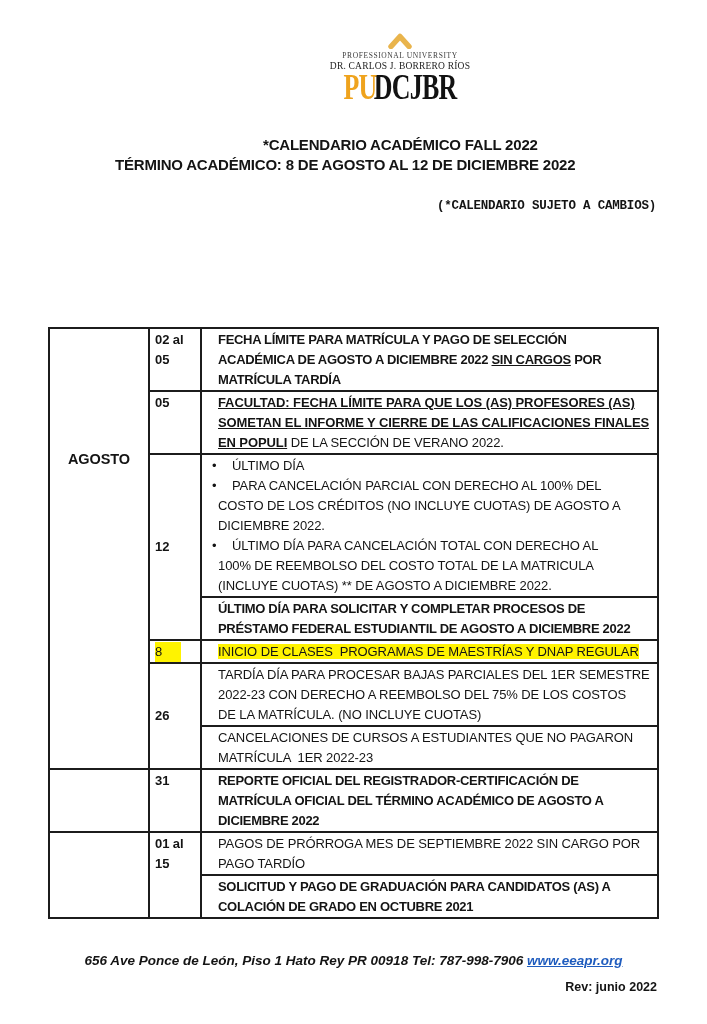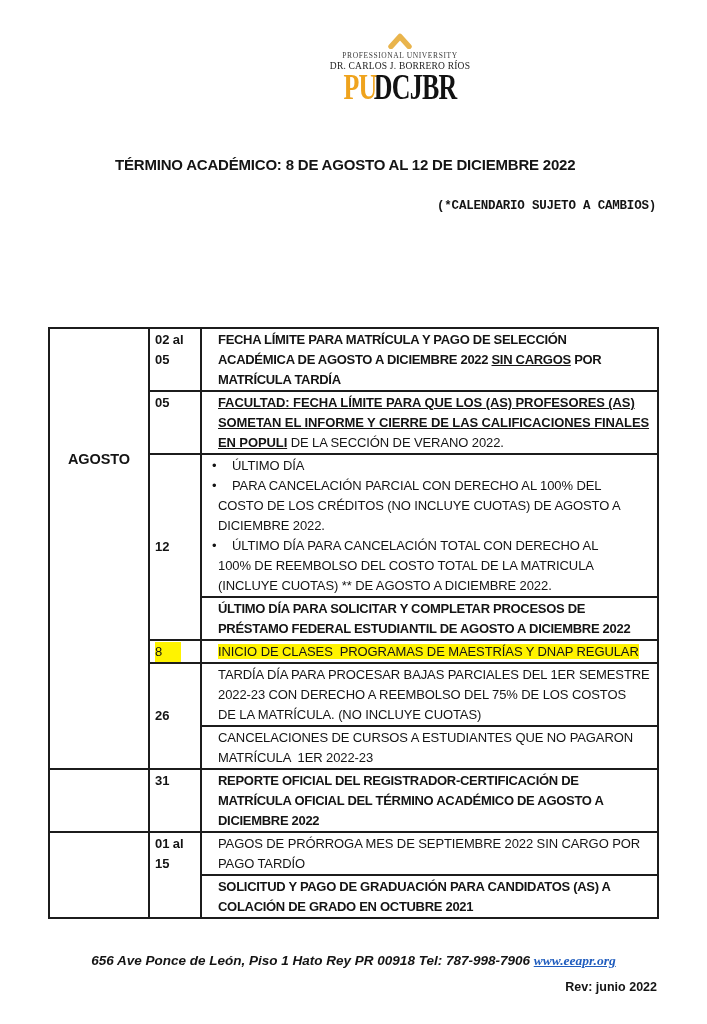--- a/index.html
+++ b/index.html
@@ -37,37 +37,38 @@
   .line.bullet{display:flex;padding-left:0;}
   .line.bullet .dot{width:20px;padding-left:10px;flex:none;}
   .line.indent{padding-left:16px;}
   .seg{white-space:pre;}
   .seg.u{text-decoration:underline;}
   .seg.h{background:var(--hl,#FFF300);}
   .hl-date{display:inline-block;min-width:26px;background:var(--hl,#FFF300);}
   
   #footer-line{position:absolute;left:0;top:953px;width:100%;text-align:center;
     font-size:13.5px;font-weight:700;font-style:italic;white-space:nowrap;}
-  #website{color:#1F5CBE;text-decoration:underline;cursor:pointer;font-family:Liberation Serif, serif;}
+  #website{color:#1F5CBE;text-decoration:underline;cursor:pointer;}
   #rev{position:absolute;right:50px;top:980px;font-size:12.5px;font-weight:700;}
 </style>
 </head>
 <body>
 
 <div id="page">
 
   <div id="logo">
     <svg class="chev" width="26" height="16" viewBox="0 0 26 16">
       <polyline id="chev-line" points="4,13.5 13,3.5 22,13.5" fill="none" stroke="#E9B44C" stroke-width="5.5" stroke-linecap="round" stroke-linejoin="round"></polyline>
     </svg>
     <div class="uni-small">PROFESSIONAL UNIVERSITY</div>
     <div class="uni-name">DR. CARLOS J. BORRERO RÍOS</div>
     <div class="acronym"><span class="acr-pu" id="acr-pu" style="color: rgb(239, 163, 29);">PU</span><span class="acr-rest" id="acr-rest" style="color: rgb(18, 18, 18);">DCJBR</span></div>
   </div>
 
+  <div class="tline" id="t1">*CALENDARIO ACADÉMICO FALL 2022</div>
   <div class="tline" id="t2">TÉRMINO ACADÉMICO: 8 DE AGOSTO AL 12 DE DICIEMBRE 2022</div>
   <div class="tline" id="t4">(*CALENDARIO SUJETO A CAMBIOS)</div>
 
   <table id="cal">
     <colgroup>
         <col style="width:100px">
         <col style="width:52px">
         <col style="width:457px">
       </colgroup>
     <tbody id="cal-body">

